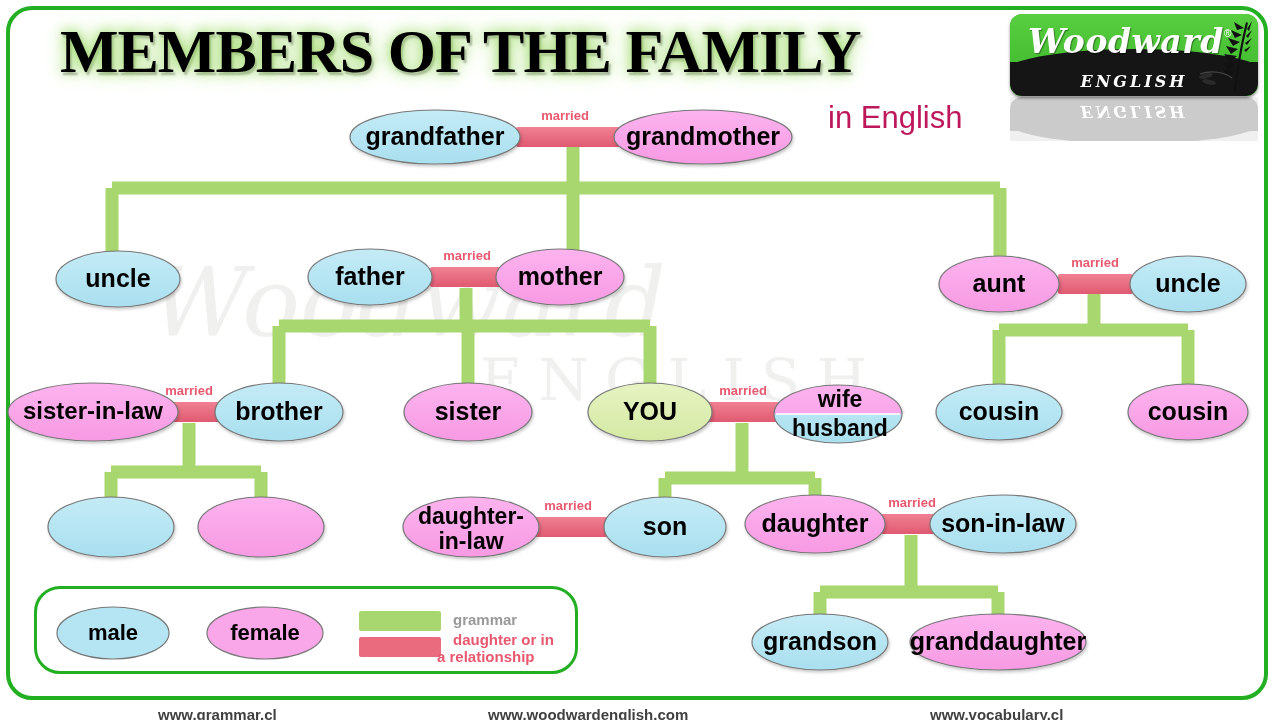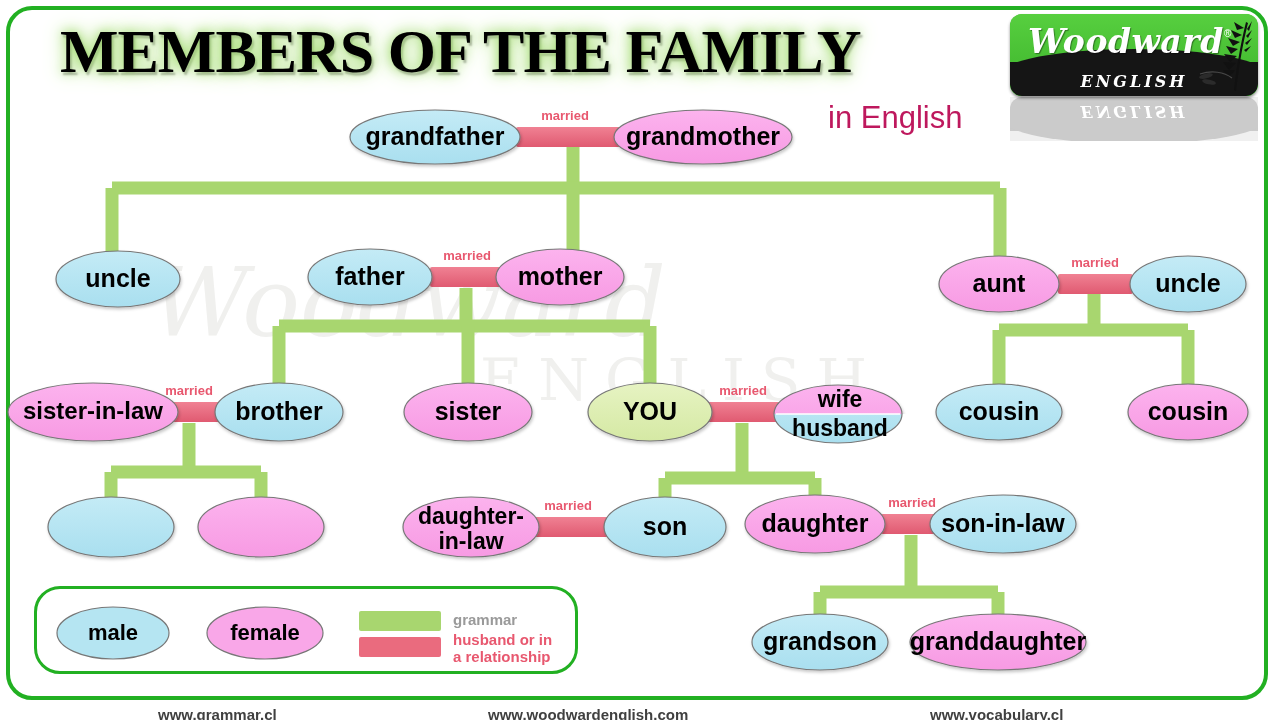--- a/index.html
+++ b/index.html
@@ -300,21 +300,21 @@
   <div class="legend">
     <svg style="position:absolute;left:0;top:0;width:544px;height:84px;">
       <ellipse cx="76" cy="44" rx="56" ry="26" fill="#b5e5f2" stroke="#777" stroke-width="1.2"></ellipse>
       <ellipse cx="228" cy="44" rx="58" ry="26" fill="#f9a7e8" stroke="#777" stroke-width="1.2"></ellipse>
       <text class="node-label" x="76" y="45" font-size="22">male</text>
       <text class="node-label" x="228" y="45" font-size="22">female</text>
     </svg>
     <div class="lg-sw" style="left:322px;top:22px;background:#a8d66f;"></div>
     <div class="lg-sw" style="left:322px;top:48px;background:#ea6b7e;"></div>
     <div class="lg-txt" style="left:416px;top:22px;color:#9a9a9a;">grammar</div>
-    <div class="lg-txt" style="left:416px;top:42px;color:#e8586f;">husband or in</div>
-    <div class="lg-txt" style="left:416px;top:59px;color:#e8586f;text-align:center;">a relationship</div>
+    <div class="lg-txt" style="left:416px;top:42px;color:#e8586f;">daughter or in</div>
+    <div class="lg-txt" style="left:400px;top:59px;color:#e8586f;text-align:center;">a relationship</div>
   </div>
 
   <div class="foot f1">www.grammar.cl</div>
   <div class="foot f2">www.woodwardenglish.com</div>
   <div class="foot f3">www.vocabulary.cl</div>
 
 </div>
 
 </body></html>

